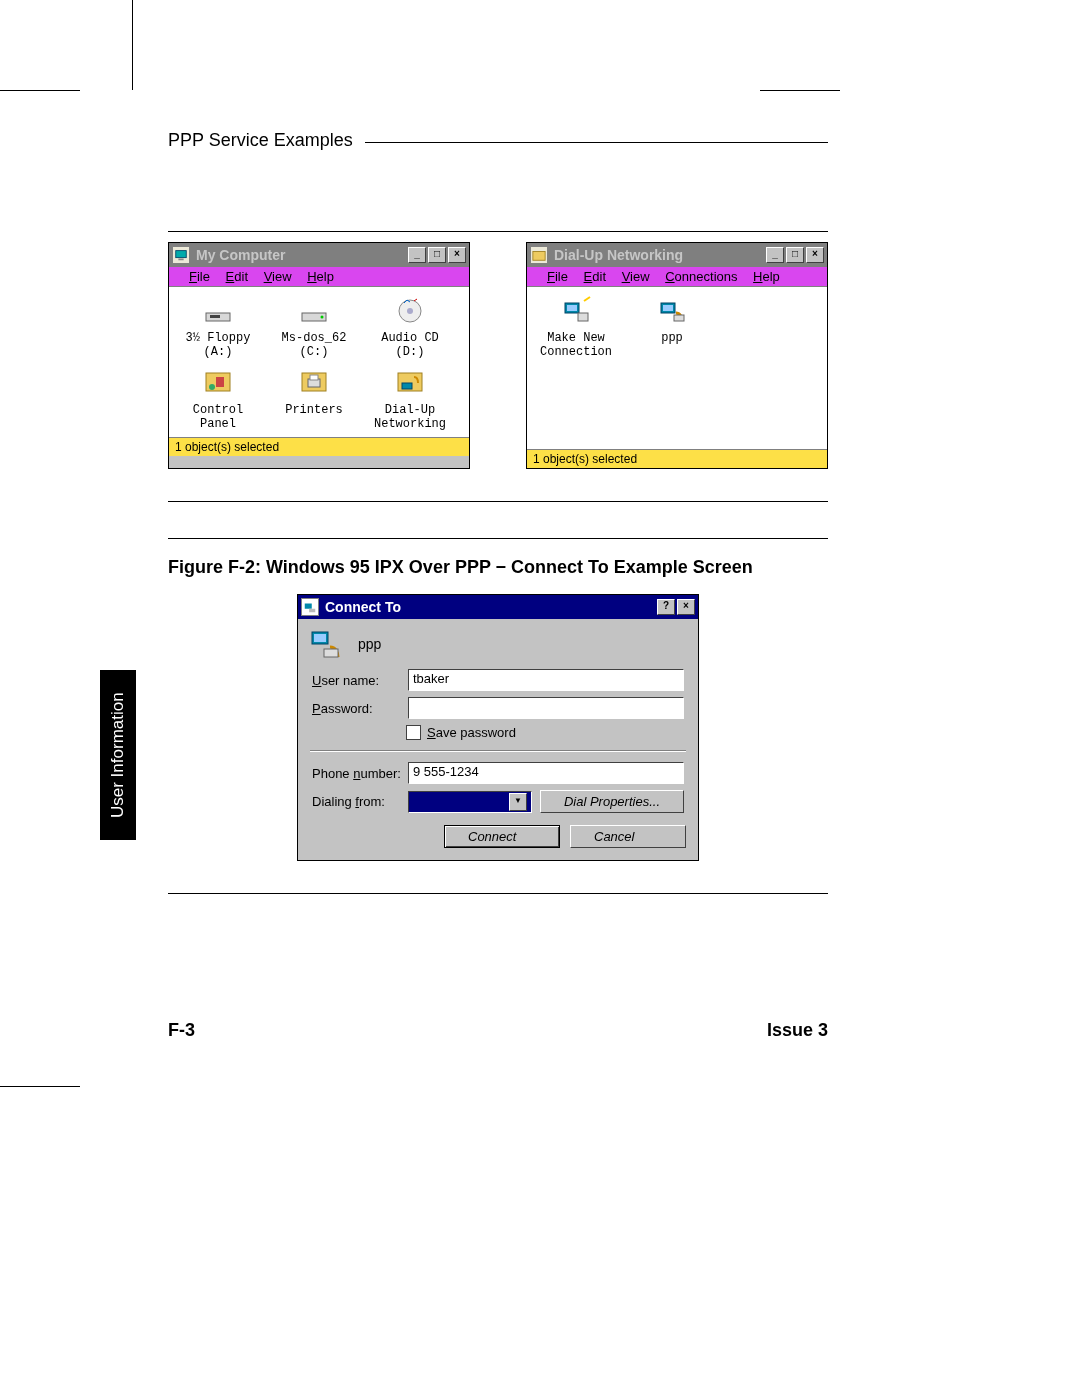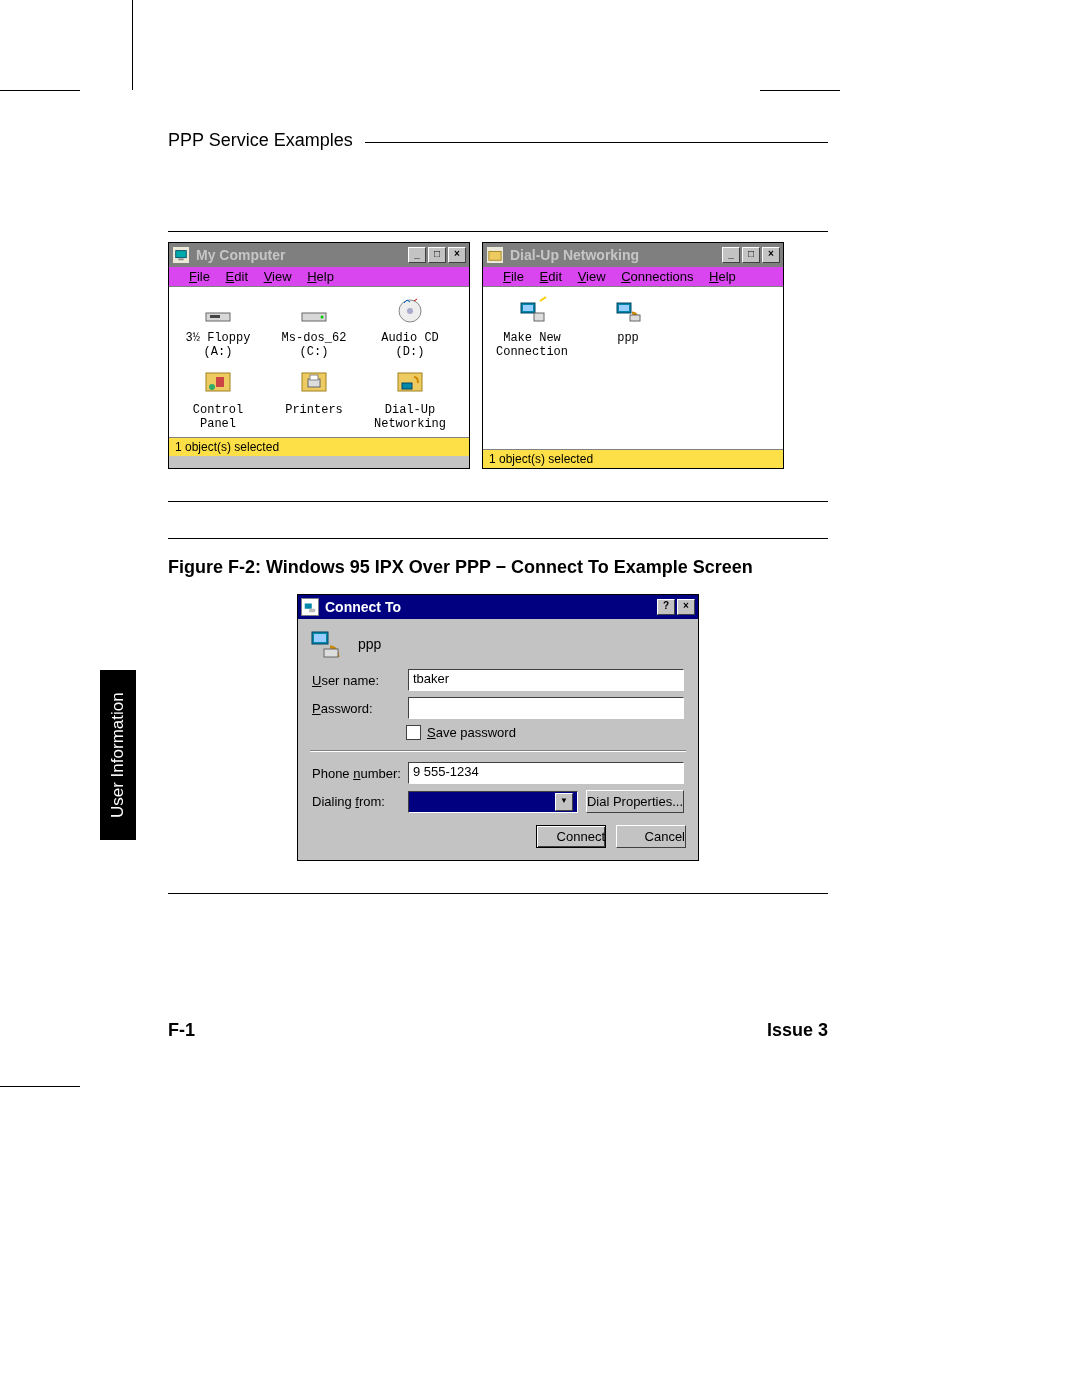--- a/index.html
+++ b/index.html
@@ -132,21 +132,21 @@
   .icon-item .iconbox {
     width:32px;height:32px;margin:2px auto 4px;
     display:block;
   }
   .statusbar {
     background:#fde047;
     border-top:1px solid #808080;
     padding:2px 6px; font-size:12px;
   }
 
-  .windows-row { display:flex; gap:12px; }
+  .windows-row { display:flex; gap:12px;justify-content:space-between; }
 
   
   .dialog {
     width:400px;
   }
   .dialog .body {
     background:#c3c3c3;
     padding:10px 12px 12px;
   }
   .dlg-header {
@@ -167,21 +167,21 @@
   }
   .sel-btn{
     width:16px;height:16px;background:#c3c3c3;border-top:1px solid #fff;border-left:1px solid #fff;
     border-right:1px solid #404040;border-bottom:1px solid #404040;color:#000;
     font-size:8px;text-align:center;line-height:14px;
   }
   .checkbox{width:13px;height:13px;background:#fff;border:1px solid #404040;display:inline-block;margin-right:6px;vertical-align:middle;}
   .btn95{
     background:#c3c3c3;border-top:1px solid #fff;border-left:1px solid #fff;
     border-right:1px solid #404040;border-bottom:1px solid #404040;
-    padding:3px 0;font-size:13px;min-width:68px;text-align:right;
+    padding:3px 23px;font-size:13px;min-width:68px;text-align:left;font-style:italic;
   }
   .btn-row{display:flex;justify-content:flex-end;gap:10px;margin-top:12px;}
   .group-sep{border-top:1px solid #808080;border-bottom:1px solid #fff;height:0;margin:10px 0;}
   .fig2-wrap{display:flex;justify-content:center;margin-top:6px;}
 </style>
 </head>
 <body>
 
 <div class="page">
 
@@ -394,17 +394,17 @@
           </div>
         </div>
       </div>
 
       <div class="fig-rule-bottom"></div>
     </div>
 
   </div>
 
   <div class="footer">
-    <span>F-1</span>
+    <span>F-3</span>
     <span>Issue 3</span>
   </div>
 
 </div>
 
 </body></html>

